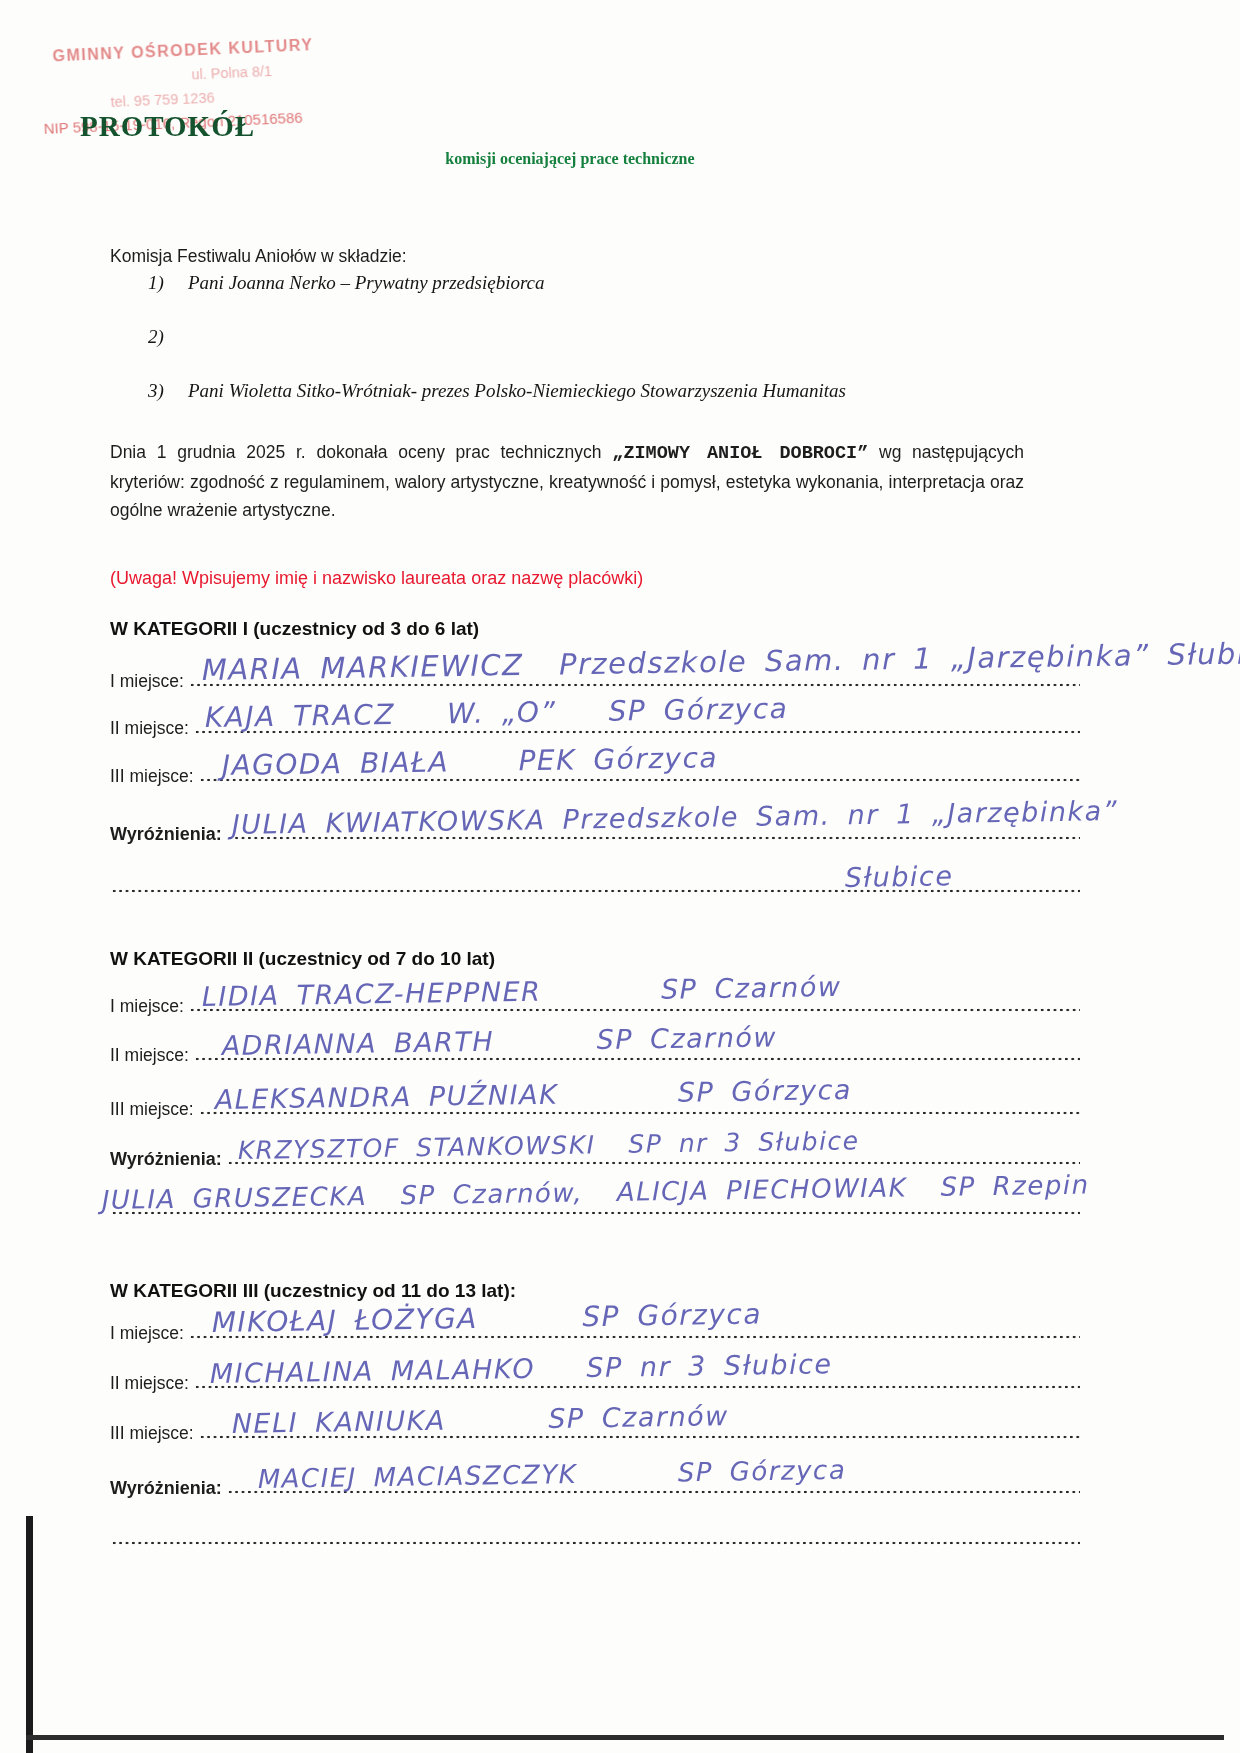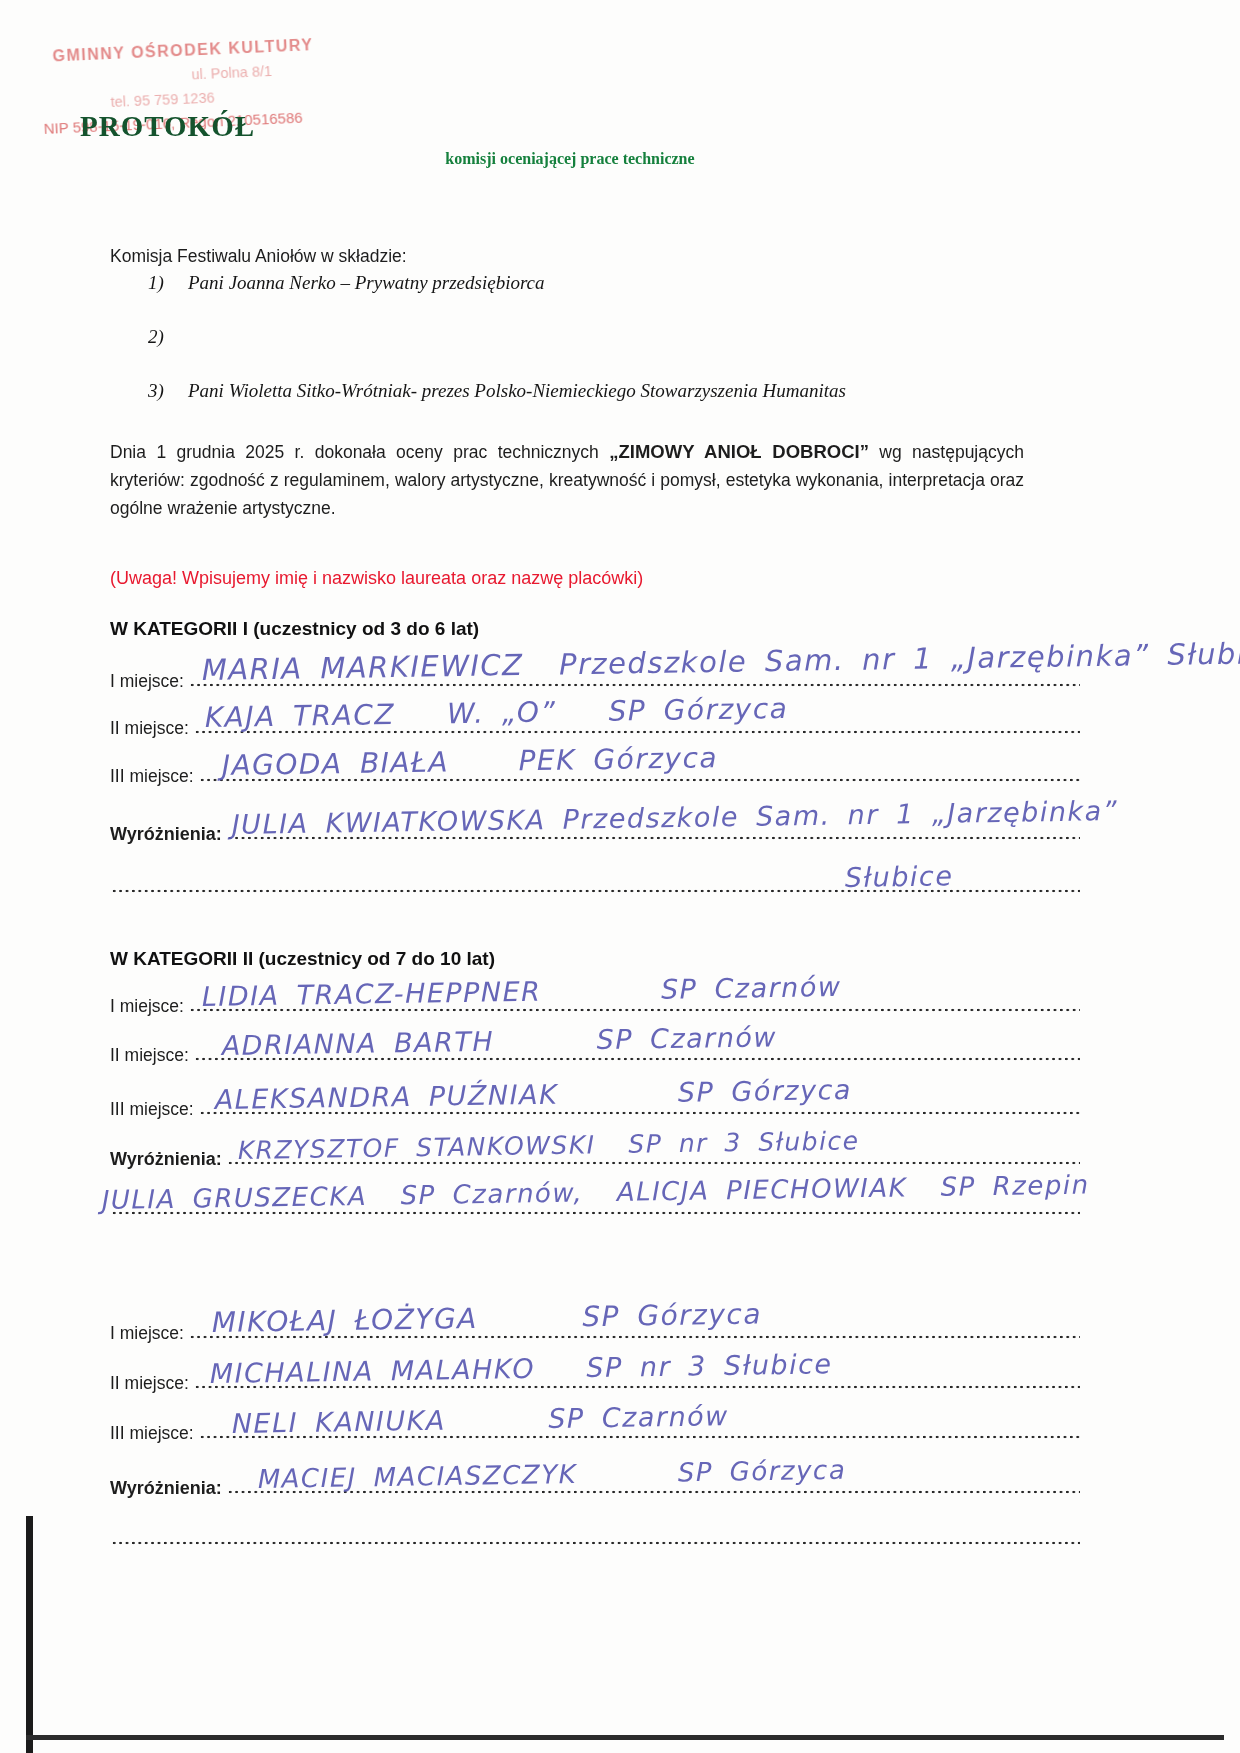--- a/index.html
+++ b/index.html
@@ -43,21 +43,21 @@
     position:absolute;left:148px;width:900px;
     font-family:"Liberation Serif", serif;
     font-style:italic;font-size:19px;color:#151515;
     display:flex;
   }
   .committee-item .num{width:40px;flex:0 0 40px;}
   .para{
     position:absolute;top:438px;left:110px;width:914px;
     font-size:17.5px;line-height:28px;text-align:justify;
   }
-  .para b{font-family:Liberation Sans, sans-serif;font-size:18.5px;}
+  .para b{font-family:Liberation Mono, monospace;font-size:18.5px;}
   .award-intro{position:absolute;top:542px;left:110px;font-size:17.5px;}
   .award-note{position:absolute;top:568px;left:110px;font-size:18px;font-weight:normal;color:#e8192f;}
   .cat-heading{position:absolute;left:110px;font-size:19px;font-weight:bold;color:#111;}
   
   .row{
     position:absolute;left:110px;right:160px;height:46px;
     display:flex;align-items:flex-end;
   }
   .row .lbl{font-size:17.5px;line-height:1;padding-right:4px;white-space:nowrap;}
   .row .lbl.bold{font-weight:bold;font-size:18px;}
@@ -162,20 +162,21 @@
   <div class="row" style="top:1122px">
     <span class="lbl bold">Wyróżnienia:</span>
     <span class="dots"></span>
     <span class="hand" style="left:128px;font-size:25px">KRZYSZTOF STANKOWSKI  SP nr 3 Słubice</span>
   </div>
   <div class="row" style="top:1172px">
     <span class="dots"></span>
     <span class="hand" style="left:-8px;font-size:26px">JULIA GRUSZECKA  SP Czarnów,  ALICJA PIECHOWIAK  SP Rzepin</span>
   </div>
 
+  <div class="cat-heading" style="top:1280px">W KATEGORII III (uczestnicy od 11 do 13 lat):</div>
 
   <div class="row" style="top:1296px">
     <span class="lbl">I miejsce:</span>
     <span class="dots"></span>
     <span class="hand" style="left:102px;font-size:28px">MIKOŁAJ ŁOŻYGA      SP Górzyca</span>
   </div>
   <div class="row" style="top:1346px">
     <span class="lbl">II miejsce:</span>
     <span class="dots"></span>
     <span class="hand" style="left:100px;font-size:27px">MICHALINA MALAHKO   SP nr 3 Słubice</span>

